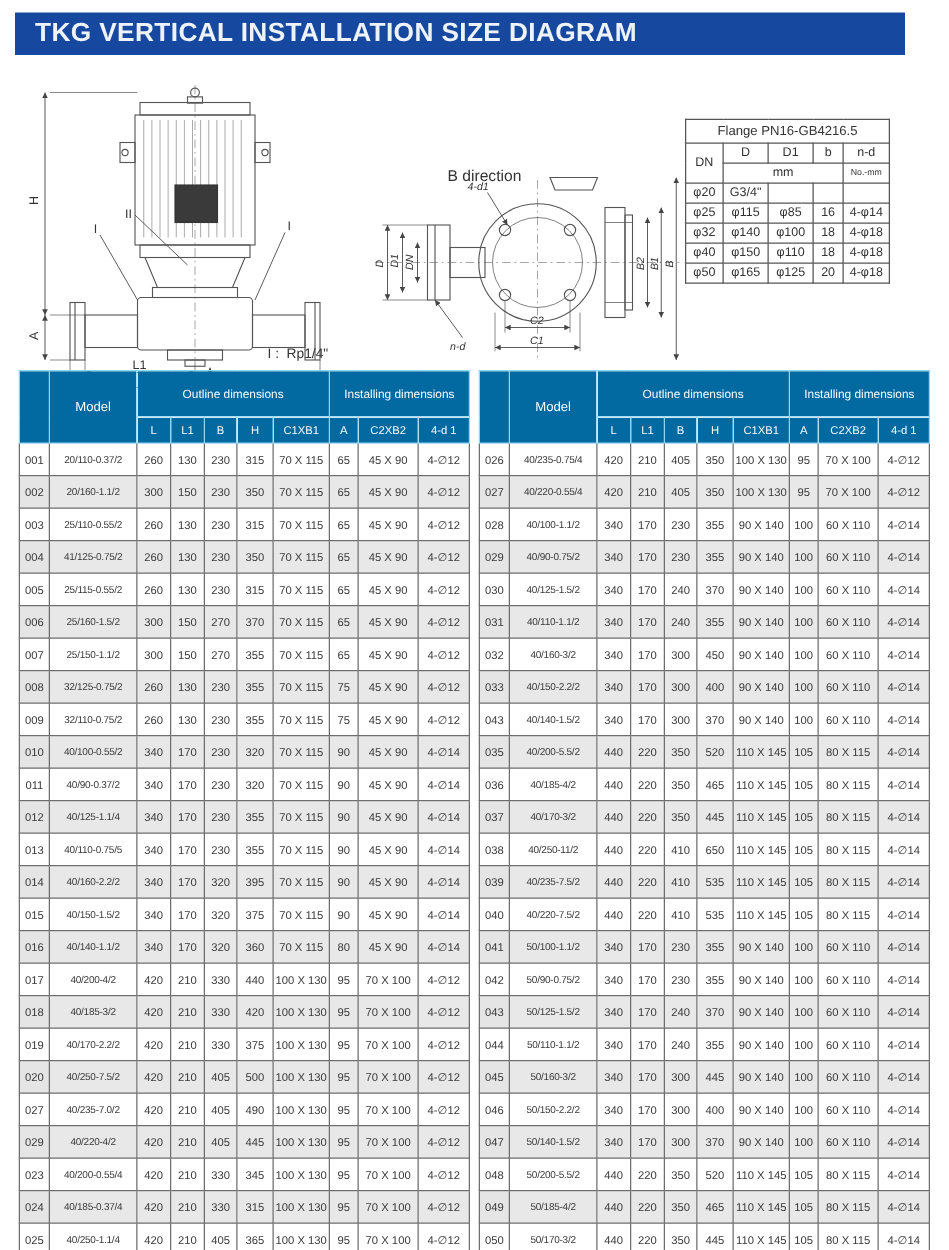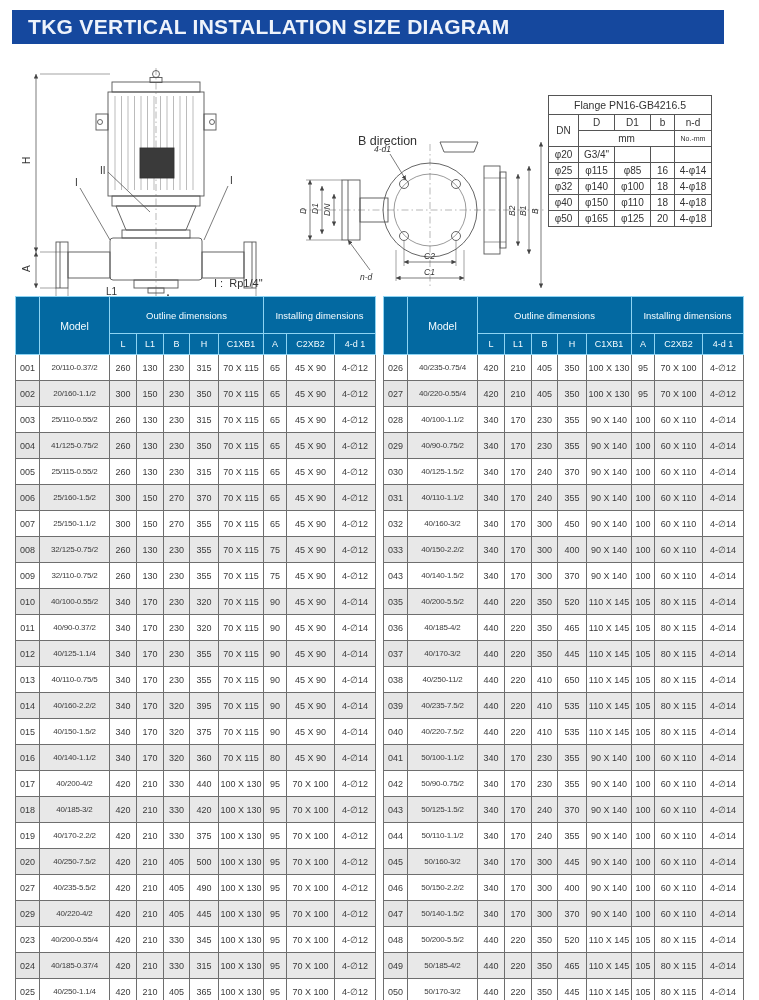--- a/index.html
+++ b/index.html
@@ -514,21 +514,21 @@
           <td>210</td>
           <td>405</td>
           <td>500</td>
           <td>100 X 130</td>
           <td>95</td>
           <td>70 X 100</td>
           <td>4-∅12</td>
         </tr>
         <tr>
           <td class="num">027</td>
-          <td class="model">40/235-5.5/2</td>
+          <td class="model">40/235-7.0/2</td>
           <td>420</td>
           <td>210</td>
           <td>405</td>
           <td>490</td>
           <td>100 X 130</td>
           <td>95</td>
           <td>70 X 100</td>
           <td>4-∅12</td>
         </tr>
         <tr class="alt">

